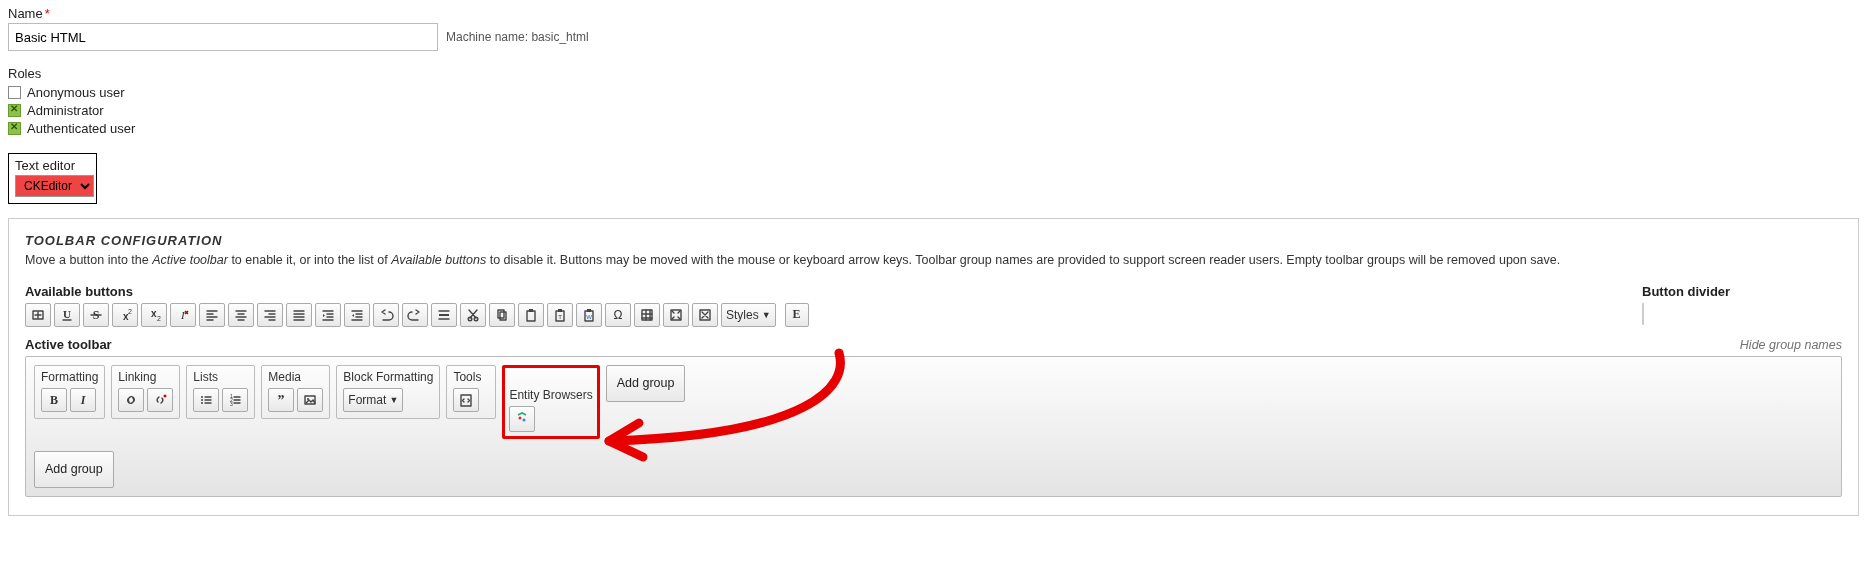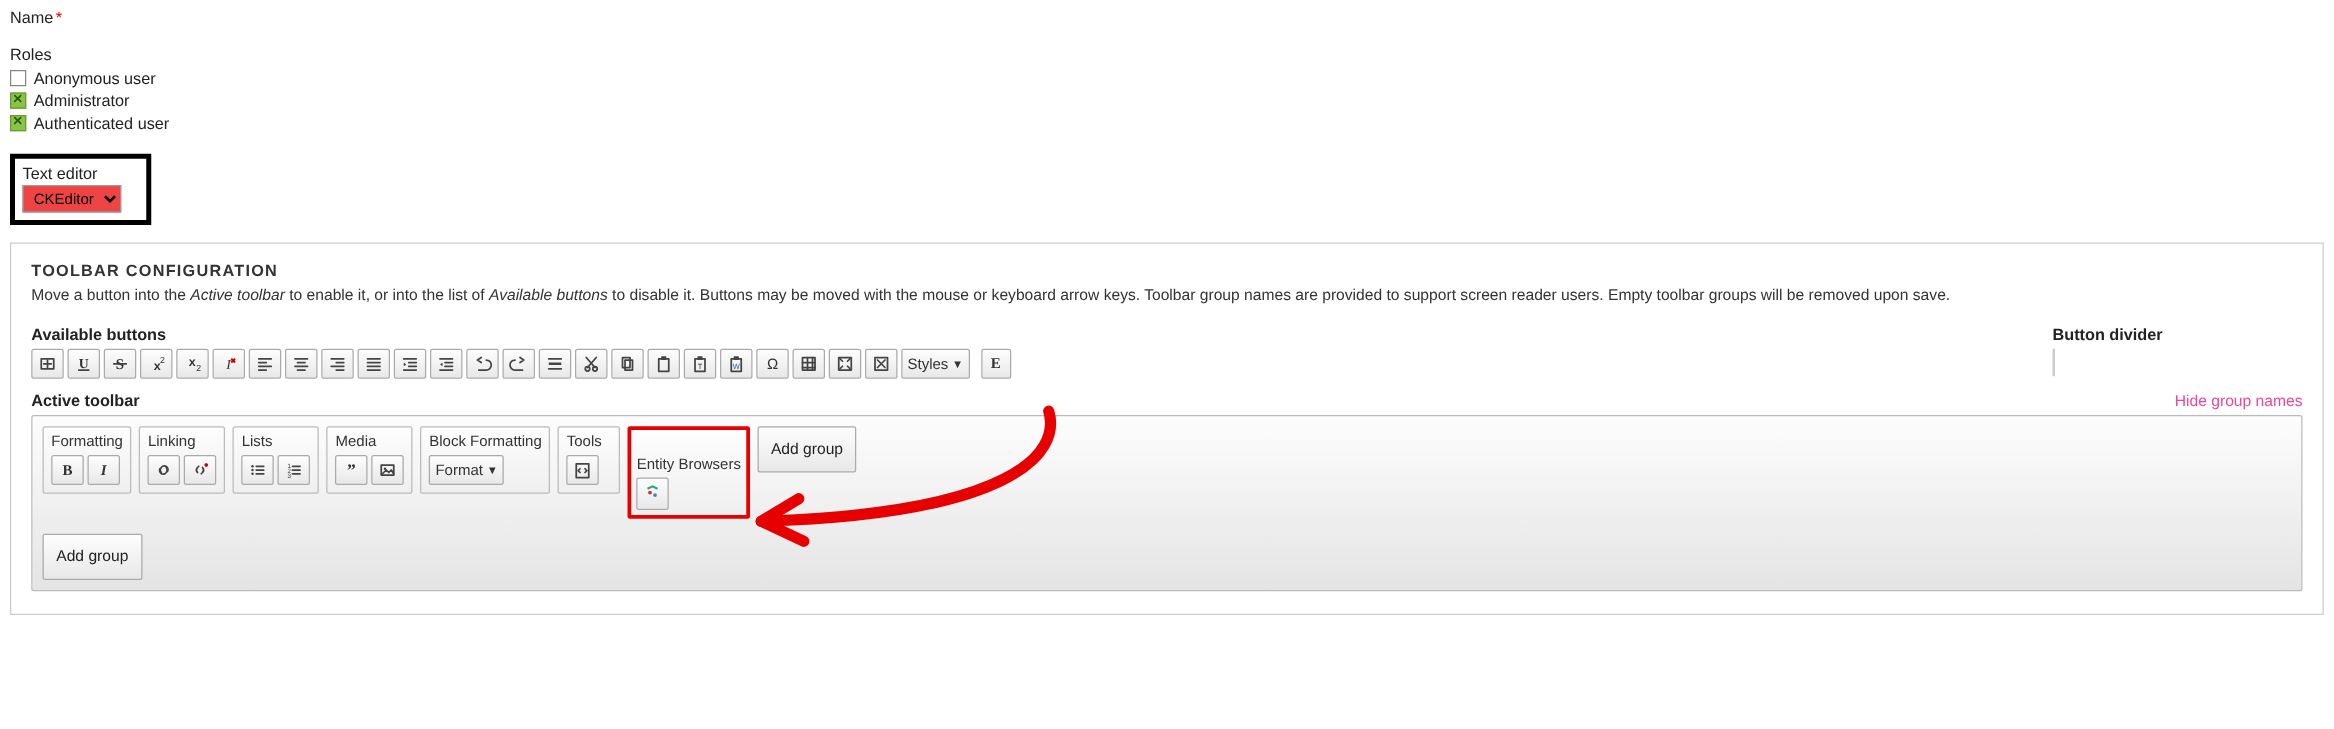--- a/index.html
+++ b/index.html
@@ -23,34 +23,34 @@
   .cb {
     width: 13px; height: 13px; border: 1px solid #888; background: #fff;
     display: inline-block; position: relative;
   }
   .cb.checked { background: #8bc34a; border-color: #6b9b2f; }
   .cb.checked::after {
     content: "✕"; position: absolute; top: -2px; left: 1px;
     font-size: 10px; color: #2b5a00; font-weight: bold;
   }
   .editor-block {
-    display: inline-block; padding: 4px 20px 6px 6px;
-    border: 4px solid #000000; margin-top: 14px;
+    display: inline-block; padding: 4px 2px 6px 6px;
+    border: 1px solid #000000; margin-top: 14px;
   }
   select {
     border: 1px solid #999; background: #ef4444; font-size: 12px;
     padding: 2px 4px;
   }
   .config-panel {
     border: 1px solid #ccc; margin-top: 14px; padding: 14px 16px 18px 16px;
     background: #fff;
   }
   .config-title {
     font-weight: bold; letter-spacing: 1px; text-transform: uppercase;
-    font-size: 13px; color: #333;
+    font-size: 13px; color: #333; font-style: italic;
   }
   .config-desc { margin: 4px 0 14px 0; font-size: 12.5px; color: #333; line-height: 1.4; }
   .config-desc em { font-style: italic; }
   .section-row { display: flex; align-items: flex-start; justify-content: space-between; }
   .subheading { font-weight: bold; font-size: 13px; margin-bottom: 4px; }
   .btn-row { display: flex; flex-wrap: wrap; gap: 3px; }
   .tool-btn {
     min-width: 24px; height: 24px; padding: 0 4px;
     border: 1px solid #aaa; border-radius: 2px;
     background: linear-gradient(#fdfdfd, #e8e8e8);
@@ -62,22 +62,22 @@
   .divider-demo {
     width: 2px; height: 22px; background: #ccc; margin-top: 2px;
   }
   .active-bar-wrap { margin-top: 10px; }
   .active-bar {
     border: 1px solid #bbb; border-radius: 2px;
     background: linear-gradient(#fdfdfd, #e4e4e4);
     padding: 8px; display: flex; flex-wrap: wrap; gap: 6px; align-items: flex-start;
   }
   .hide-link {
-    color: #ec4899; font-size: 12.5px; text-align: left;
-    margin-bottom: 4px; cursor: pointer;
+    color: #737373; font-size: 12.5px; text-align: left;
+    margin-bottom: 4px; cursor: pointer; font-style: italic;
   }
   .group {
     border: 1px solid #bbb; border-radius: 2px;
     background: linear-gradient(#fdfdfd, #efefef);
     padding: 4px 6px 6px 6px; min-width: 50px;
   }
   .group-title { font-size: 12px; color: #333; margin-bottom: 4px; text-align: left; }
   .group-buttons { display: flex; gap: 3px; }
   .btn-like {
     border: 1px solid #aaa; border-radius: 2px;
@@ -99,20 +99,26 @@
 </head>
 <body>
 
 
 
 
 <div>
   <label class="field-label">
     <span>Name</span><span class="required-mark">*</span>
   </label>
+  <div style="display:flex;align-items:center;">
+    <input type="text" class="text-input" value="Basic HTML" style="">
+    <span class="machine-name">
+      <span>Machine name:</span> <span>basic_html</span>
+    </span>
+  </div>
 </div>
 
 
 <div style="margin-top:15px;">
   <span class="field-label">Roles</span>
   <div class="roles-list" id="roles-list">
       <div class="role-row">
         <span class="cb"></span>
         <span>Anonymous user</span>
       </div>

